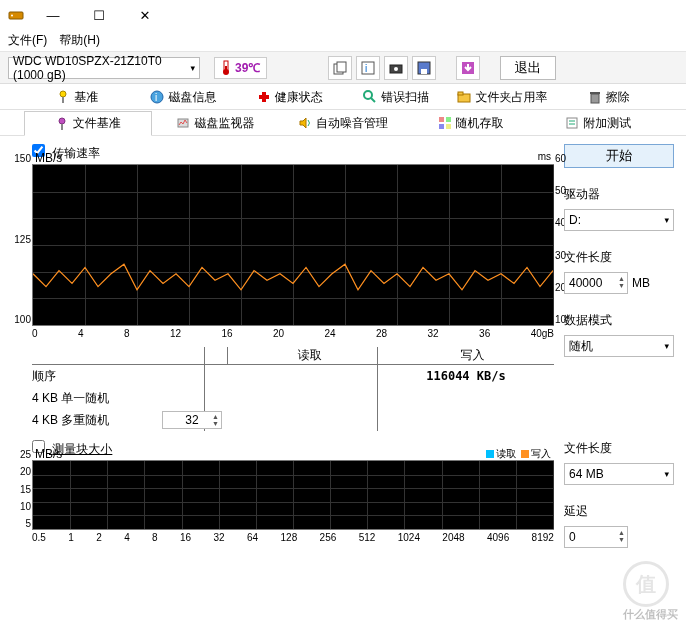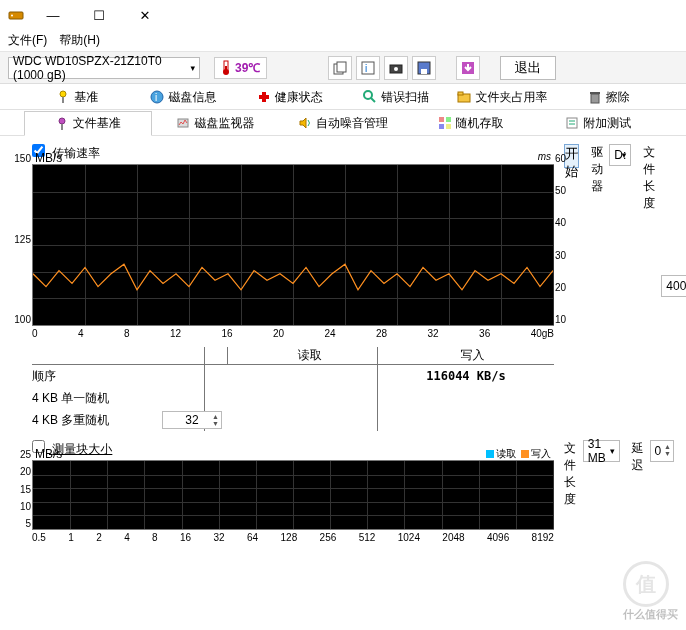--- a/index.html
+++ b/index.html
@@ -16,28 +16,28 @@
   .drive-select:after{content:"▾"; position:absolute; right:4px; font-size:9px;}
   .temp-box { border:1px solid #ccc; background:#fff; height:22px; display:flex; align-items:center; padding:0 6px; gap:4px; font-weight:bold;}
   .tbtn { width:24px; height:24px; border:1px solid #ccc; background:#fff; display:flex; align-items:center; justify-content:center;}
   .exit-btn { width:56px; height:24px; border:1px solid #bbb; background:#fff;font-family:Liberation Mono, monospace;}
   .tabs-row1, .tabs-row2 { height:26px; display:flex; border-bottom:1px solid #e0e0e0; padding:0 24px;}
   .tab { flex:1; display:flex; align-items:center; justify-content:center; gap:4px; border:1px solid transparent; border-bottom:none; cursor:default;}
   .tab.active { background:#fff; border:1px solid #ccc; border-bottom:1px solid #fff; position:relative; top:1px;}
   .tab-ic { width:14px; height:14px; }
   .content { display:flex; padding: 8px 12px; height: 300px;}
   .chart-pane { flex:1; }
-  .side-pane { width:120px; padding-left:10px; display:flex; flex-direction:row; gap:6px;}
+  .side-pane { width:120px; padding-left:10px; display:flex; flex-direction:column; gap:6px;}
   .chk { margin-right:4px; }
   .label { font-size:12px; }
   .chart-box { border:1px solid #777; background:#000; height:162px; position:relative; margin: 2px 0 0 20px;}
   .yaxis-l { position:absolute; left:-22px; top:-12px; bottom:0; width:20px; display:flex; flex-direction:column; justify-content:space-between; align-items:flex-end; font-size:10px;}
   .yaxis-r { position:absolute; right:-18px; top:-12px; bottom:0; width:16px; display:flex; flex-direction:column; justify-content:space-between; align-items:flex-start; font-size:10px;}
   .unit-l { position:absolute; top:-14px; left:2px; font-size:12px;}
-  .unit-r { position:absolute; top:-14px; right:2px; font-size:10px;font-style:italic;}
+  .unit-r { position:absolute; top:-14px; right:2px; font-size:10px;}
   .grid-line { position:absolute; left:0; right:0; border-top:1px solid #333;}
   .grid-vline { position:absolute; top:0; bottom:0; border-left:1px solid #333;}
   svg.data-line { position:absolute; inset:0; }
   .xaxis { margin-left:20px; display:flex; justify-content:space-between; font-size:10px; margin-top:2px; padding-right:0px;}
   .tbl { margin: 8px 0 0 20px; position:relative;}
   .tbl-head { display:flex; border-bottom:1px solid #777;}
   .tbl-head div { flex:1; text-align:center;}
   .tbl-head div:first-child{ flex:1.2; border-right:1px solid #777;}
   .tbl-row { display:flex; height:22px; align-items:center;}
   .tbl-row .c1{ width:170px;}
@@ -368,21 +368,21 @@
         <span>512</span>
         <span>1024</span>
         <span>2048</span>
         <span>4096</span>
         <span>8192</span>
       </div>
   </div>
   <div class="side-pane" style="width:120px;">
     <div class="label">文件长度</div>
     <div class="selectbox">
-        <span>31 MB</span>
+        <span>64 MB</span>
       </div>
     <div style="height:6px"></div>
     <div class="label">延迟</div>
     <div class="numbox">
         <span>0</span>
         <div class="spin">▲<br>▼</div>
       </div>
   </div>
 </div>
 

